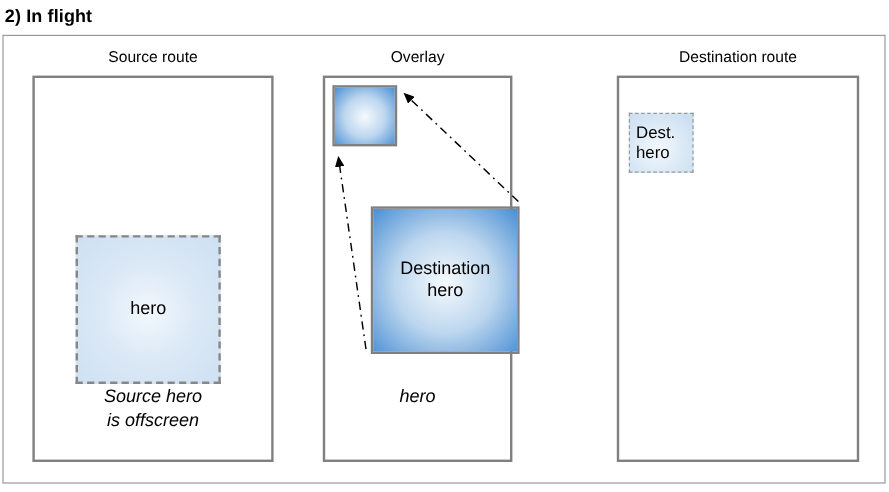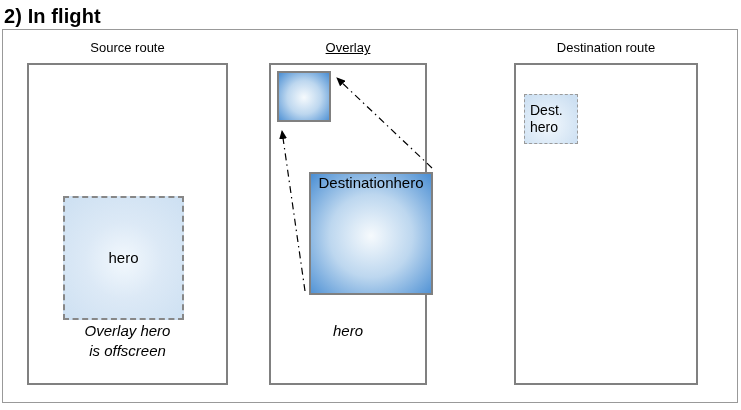--- a/index.html
+++ b/index.html
@@ -3,30 +3,30 @@
 <meta charset="utf-8">
 <style>
   html,body{margin:0;padding:0;background:#fff;}
   .page{
     position:relative;width:741px;height:410px;background:#fff;
     font-family:"Liberation Sans","DejaVu Sans",sans-serif;color:var(--text,#000);
     overflow:hidden;
   }
   .title{
     position:absolute;left:4px;top:5px;margin:0;
-    font-size:20px;font-weight:bold;letter-spacing:.1px;text-align:center;
+    font-size:15px;font-weight:bold;letter-spacing:.1px;text-align:center;
   }
   .outer-box{
     position:absolute;left:2px;top:29px;width:734px;height:372px;
     border:1px solid var(--outer-border,#999);background:#fff;
   }
   .panel{position:absolute;top:7px;}
   .panel-source{left:24px;width:201px;}
-  .panel-overlay{left:266px;width:158px;text-decoration:underline;}
-  .panel-destination{left:511px;width:184px;}
+  .panel-overlay{left:266px;width:158px;}
+  .panel-destination{left:511px;width:202px;}
   .panel-label{
     height:26px;line-height:22px;text-align:center;font-size:13px;
   }
   .panel-box{
     position:relative;height:318px;border:2px solid var(--panel-border,#808080);
     background:#fff;
   }
   .caption{
     position:absolute;left:0;top:256px;width:100%;
     text-align:center;font-style:italic;font-size:15px;line-height:1.35;
@@ -47,21 +47,21 @@
   .hero-strong{
     box-sizing:border-box;border:2px solid var(--panel-border,#808080);
     background:radial-gradient(circle at 50% 52%,
       var(--hero-grad-center,#f6fafd) 0%,
       var(--hero-grad-mid,#bdd7ef) 48%,
       var(--hero-grad-edge,#4a8ed3) 100%);
   }
   .hero-overlay-small{position:absolute;left:6px;top:6px;width:54px;height:51px;}
   .hero-overlay-big{
     position:absolute;left:38px;top:107px;width:124px;height:123px;
-    display:flex;flex-direction:row;justify-content:center;
+    display:flex;flex-direction:column;justify-content:center;
     text-align:center;font-size:15px;line-height:1.25;
   }
   .hero-dest{
     left:8px;top:5px;width:54px;height:50px;
     border:1px dashed var(--dash-border-light,#9a9a9a);
     background:radial-gradient(circle at 45% 60%,
       var(--hero-light-center,#f2f8fd) 0%,
       var(--hero-light-fill,#d6e5f4) 85%);
     justify-content:center;text-align:left;font-size:14px;line-height:1.2;
     padding-left:5px;
@@ -77,21 +77,21 @@
 
   <div class="outer-box">
 
     <section class="panel panel-source">
       <div class="panel-label">Source route</div>
       <div class="panel-box">
         <div class="hero hero-source">
           <div>hero</div>
         </div>
         <div class="caption">
-          <div>Overlay hero</div>
+          <div>Source hero</div>
           <div>is offscreen</div>
         </div>
       </div>
     </section>
 
     <section class="panel panel-overlay">
       <div class="panel-label">Overlay</div>
       <div class="panel-box">
 
         <svg class="arrows" width="195" height="314" viewBox="0 0 195 314">

